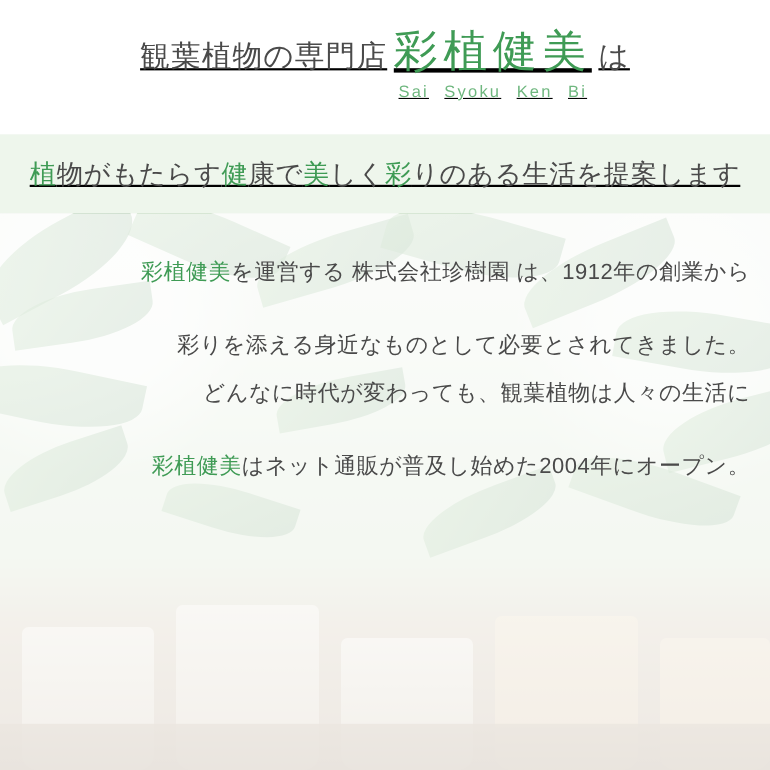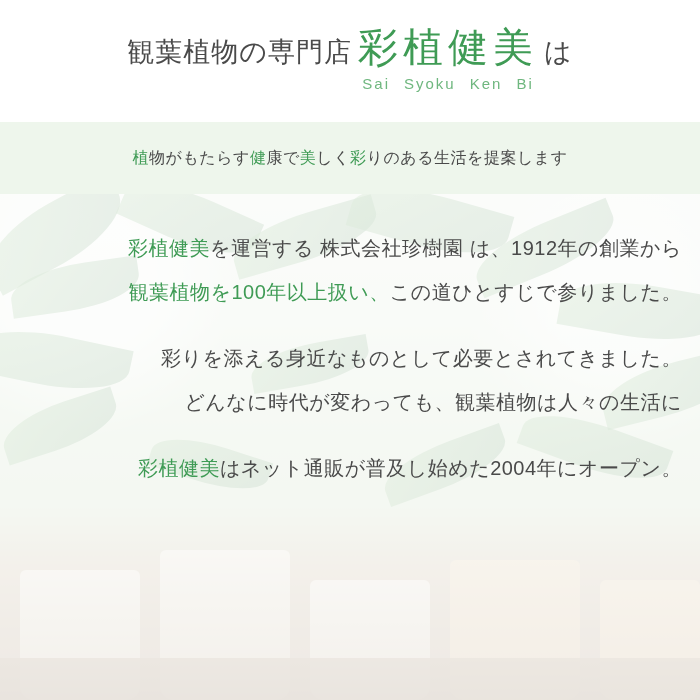--- a/index.html
+++ b/index.html
@@ -12,20 +12,21 @@
     font-family: "Liberation Sans", "DejaVu Sans", sans-serif;
     background: #ffffff;
     overflow: hidden;
   }
 
   .page {
     position: relative;
     width: 700px;
     height: 580px;
     background: #ffffff;
+    text-decoration: underline;
   }
 
   
   .header {
     position: relative;
     height: 122px;
     background: #ffffff;
     display: flex;
     align-items: flex-start;
     justify-content: center;
@@ -72,21 +73,21 @@
   
   .band {
     height: 72px;
     background: #eef6ec;
     display: flex;
     align-items: center;
     justify-content: center;
     box-sizing: border-box;
   }
   .band-text {
-    font-size: 16px;
+    font-size: 24px;
     color: #4a4a4a;
     letter-spacing: 0.5px;
     white-space: nowrap;
   }
   .band-text .g {
     color: #3f9b55;
   }
 
   
   .body-area {
@@ -223,21 +224,20 @@
       <span class="pot p3"></span>
       <span class="pot p4"></span>
       <span class="pot p5"></span>
       <span class="table-edge"></span>
     </div>
     <div class="veil"></div>
 
     <div class="copy">
       <div class="para">
           <div class="line"><span class="g">彩植健美</span><span>を運営する 株式会社珍樹園 は、1912年の創業から</span></div>
-          <div class="line"><span class="g">観葉植物を100年以上扱い、</span><span>この道ひとすじで参りました。</span></div>
         </div>
       <div class="gap-md"></div>
       <div class="para">
           <div class="line"><span>彩りを添える身近なものとして必要とされてきました。</span></div>
           <div class="line"><span>どんなに時代が変わっても、観葉植物は人々の生活に</span></div>
         </div>
       <div class="gap-md"></div>
       <div class="para">
           <div class="line"><span class="g">彩植健美</span><span>はネット通販が普及し始めた2004年にオープン。</span></div>
         </div>

